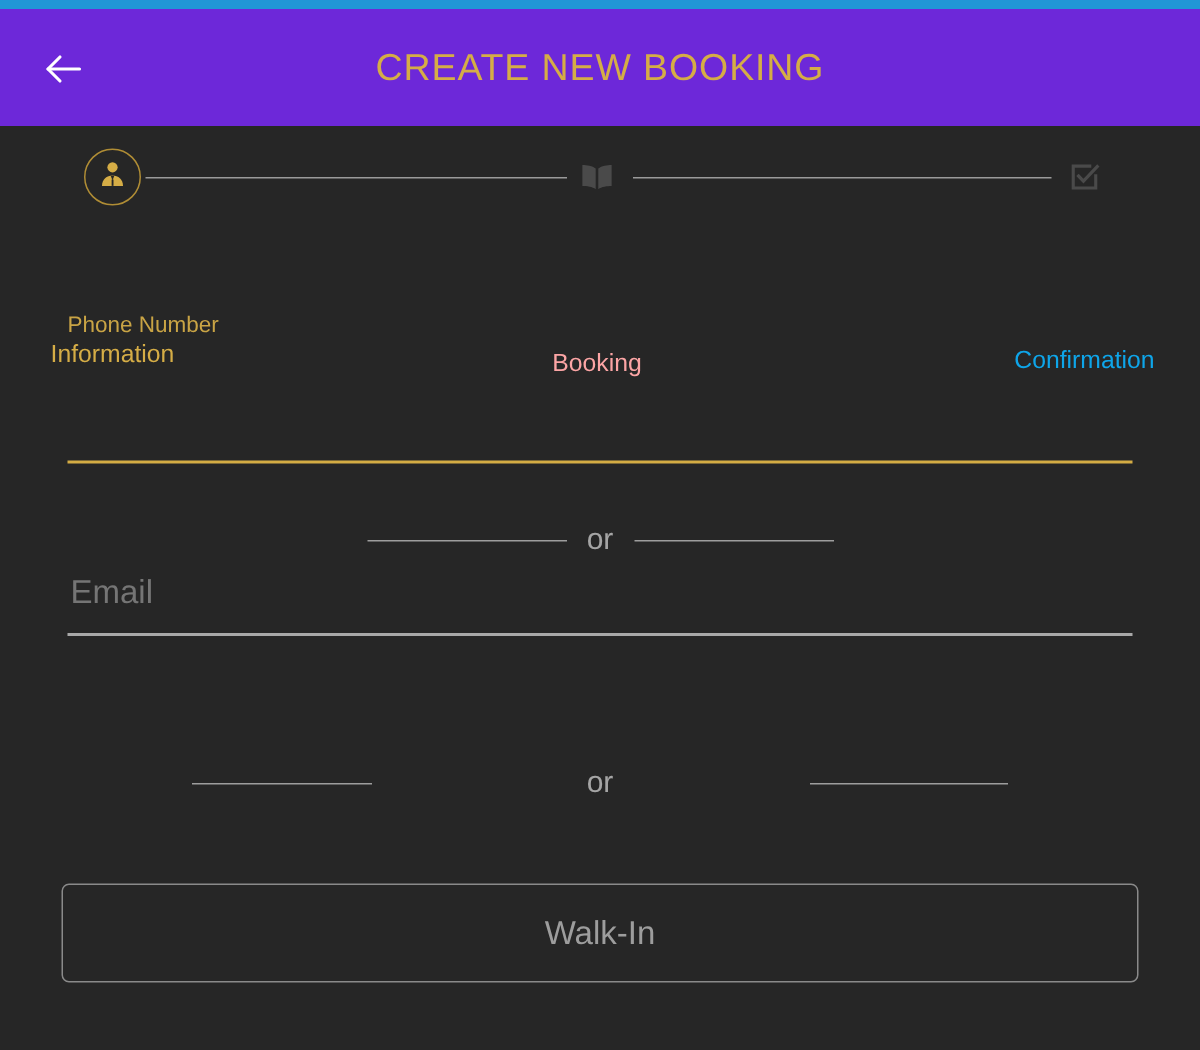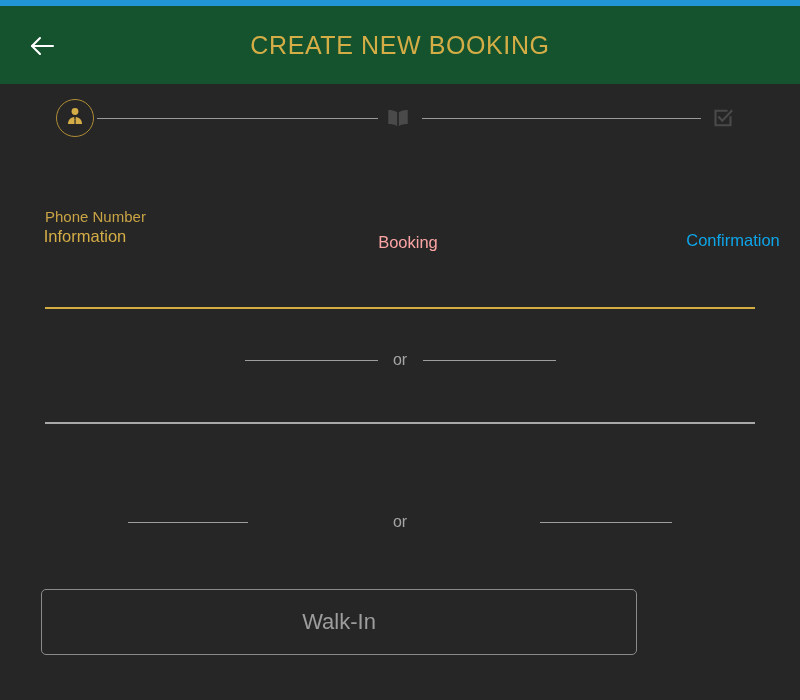--- a/index.html
+++ b/index.html
@@ -31,21 +31,21 @@
     height: 6px;
     background: #2196d6;
   }
 
   
   .app-bar {
     position: absolute;
     top: 6px; left: 0;
     width: 800px;
     height: 78px;
-    background: #14532d;
+    background: #6d28d9;
   }
   .back-button {
     position: absolute;
     left: 20px;
     top: 18px;
     width: 44px;
     height: 44px;
     display: flex;
     align-items: center;
     justify-content: center;
@@ -101,21 +101,20 @@
     justify-content: center;
     box-sizing: border-box;
   }
   .step-label {
     position: absolute;
     left: 0;
     width: 150px;
     text-align: center;
     font-size: 16.5px;
     white-space: nowrap;
-    padding-left: 10px;
   }
   .step-1 { left: 0px; }
   .step-1 .step-icon-wrap { top: 12px; }
   .step-1 .step-label { top: 143px; color: #d5ad46; }
 
   .step-2 { left: 323px; }
   .step-2 .step-icon-wrap { top: 14px; }
   .step-2 .step-label { top: 149px; color: #fca5a5; }
 
   .step-3 { left: 648px; }
@@ -201,38 +200,38 @@
     top: 11px;
     height: 1px;
     background: #9d9d9d;
   }
   .or-divider .or-text {
     position: absolute;
     top: 0;
     left: 0;
     width: 800px;
     text-align: center;
-    font-size: 16px;
+    font-size: 20px;
     color: #a5a5a5;
     line-height: 22px;
   }
   .or-1 { top: 169px; }
   .or-1 .rule-left  { left: 245px; width: 133px; }
   .or-1 .rule-right { left: 423px; width: 133px; }
 
   .or-2 { top: 331px; }
   .or-2 .rule-left  { left: 128px; width: 120px; }
   .or-2 .rule-right { left: 540px; width: 132px; }
 
   
   .walkin-button {
     position: absolute;
     left: 41px;
     top: 409px;
-    width: 596px;
+    width: 718px;
     height: 66px;
     box-sizing: border-box;
     border: 1px solid #8a8a8a;
     border-radius: 5px;
     background: transparent;
     color: #9d9d9d;
     font-size: 22px;
     font-family: "Liberation Sans", sans-serif;
     display: flex;
     align-items: center;
@@ -315,20 +314,21 @@
       <div class="underline underline-active"></div>
     </div>
 
     <div class="or-divider or-1">
       <div class="rule rule-left"></div>
       <div class="or-text">or</div>
       <div class="rule rule-right"></div>
     </div>
 
     <div class="field field-email">
+      <input class="field-input" type="text" placeholder="Email" style="">
       <div class="underline underline-idle"></div>
     </div>
 
     <div class="or-divider or-2">
       <div class="rule rule-left"></div>
       <div class="or-text">or</div>
       <div class="rule rule-right"></div>
     </div>
 
     <button class="walkin-button">Walk-In</button>

